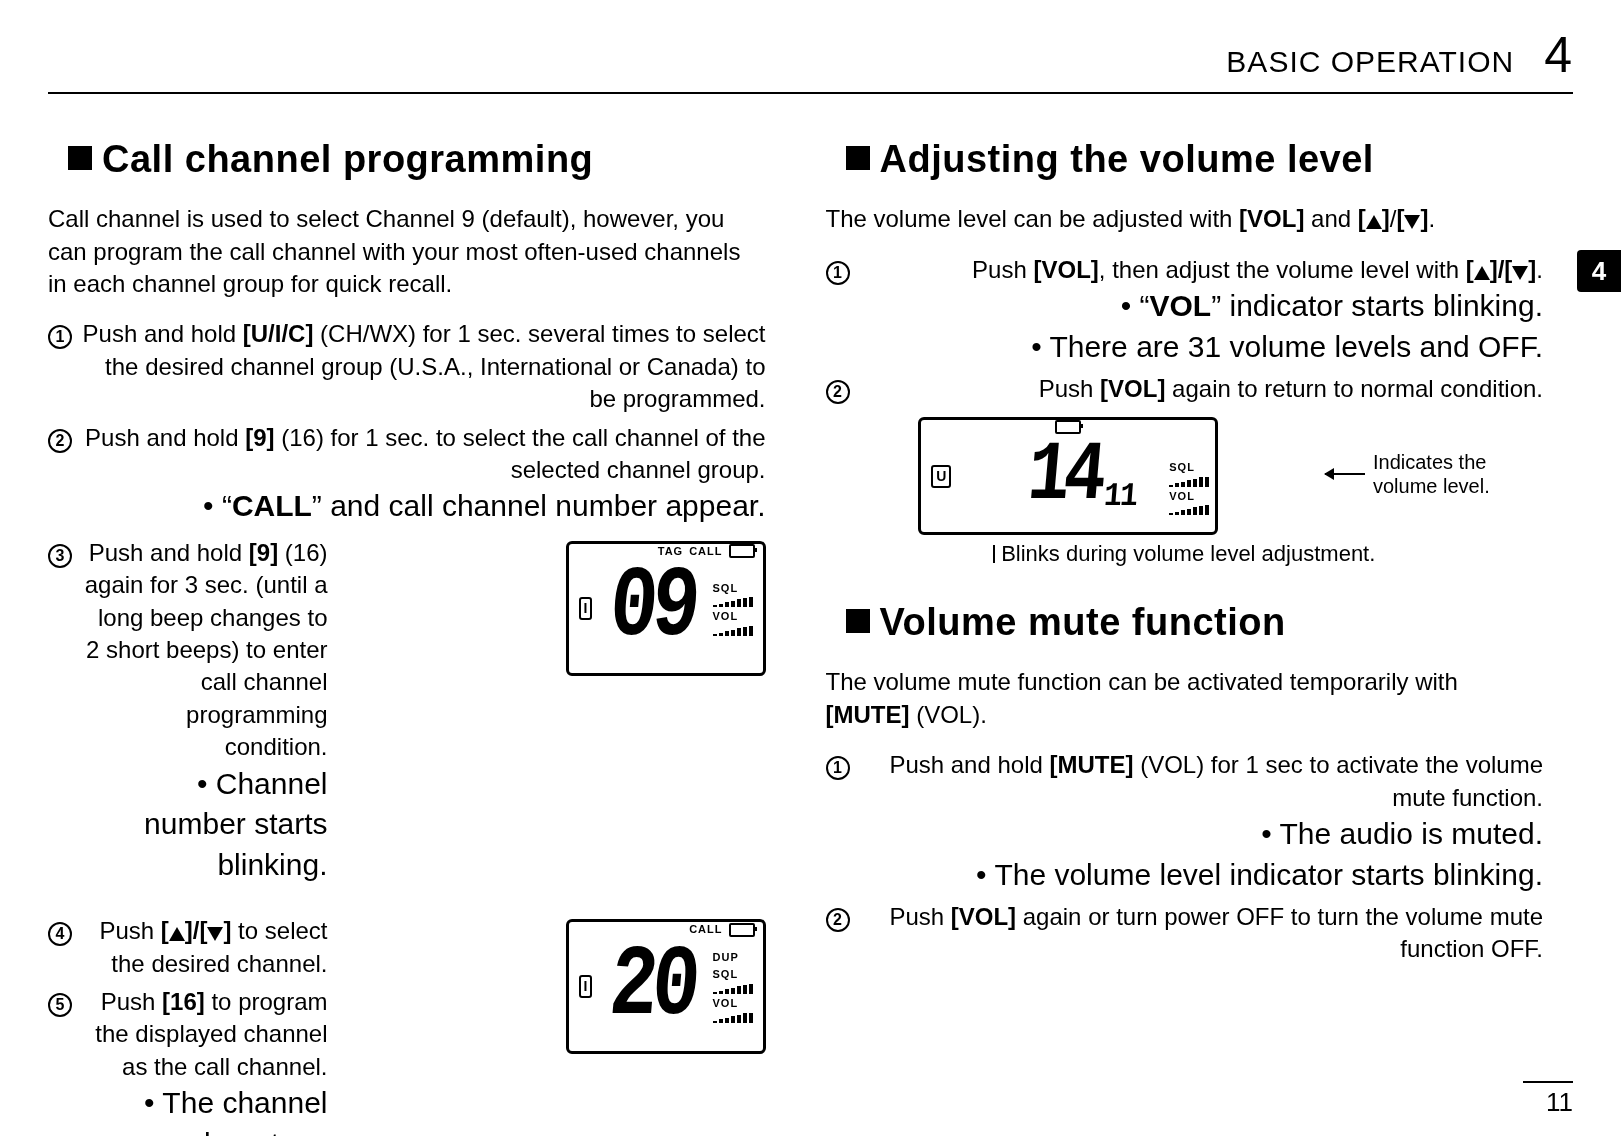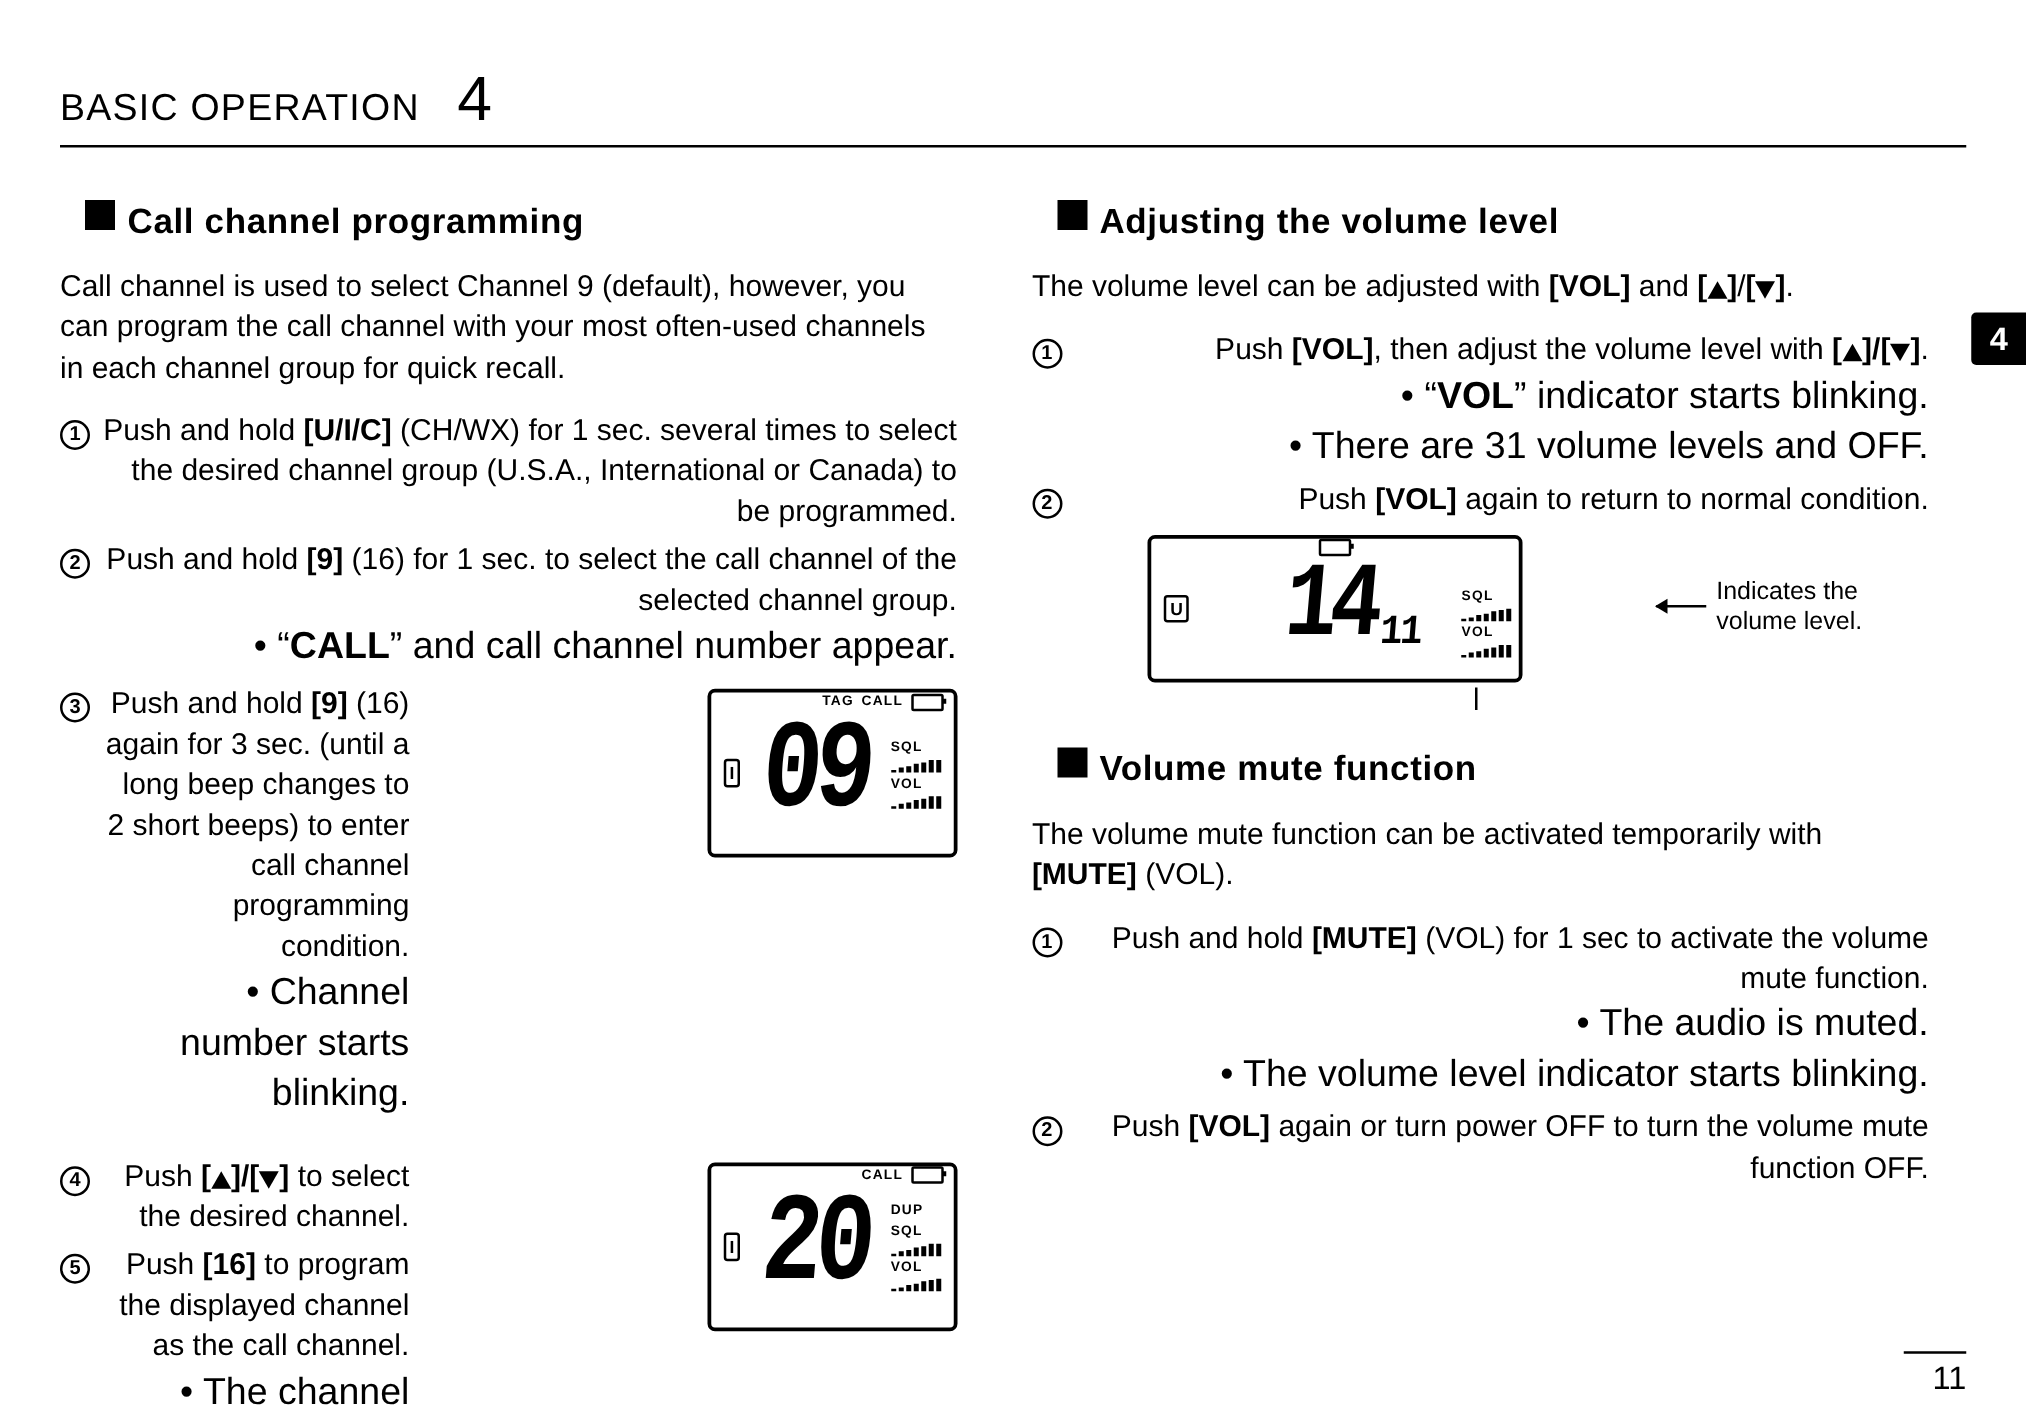--- a/index.html
+++ b/index.html
@@ -11,26 +11,25 @@
   }
   .page {
     width: 1621px;
     height: 1136px;
     position: relative;
     box-sizing: border-box;
     padding: 26px 48px 20px 48px;
   }
   .header {
     display: flex;
-    justify-content: flex-start;
+    justify-content: flex-end;
     align-items: baseline;
     font-size: 30px;
     letter-spacing: 1px;
     margin-bottom: 4px;
-    margin-top: 24px;
   }
   .header .section {
     margin-right: 30px;
   }
   .header .chapter {
     font-size: 50px;
     font-weight: 400;
   }
   .rule {
     height: 2px;
@@ -43,21 +42,21 @@
   }
   .col {
     flex: 1 1 50%;
     font-size: 24px;
     line-height: 1.35;
   }
   .rightcol {
     padding-right: 30px;
   }
   h2 {
-    font-size: 28px;
+    font-size: 38px;
     font-weight: bold;
     margin: 10px 0 18px 0;
     letter-spacing: 0.5px;
     padding-left: 20px;
   }
   .square {
     display: inline-block;
     width: 24px;
     height: 24px;
     background: #000;
@@ -494,20 +493,21 @@
               </div>
             </div>
           </div>
           <div style="display:flex;align-items:center;gap:8px;">
             <span class="arrow"></span>
             <span style="font-size:20px; line-height:1.2; max-width:170px; display:inline-block;">Indicates the volume level.</span>
           </div>
         </div>
         <div class="noteB-wrap">
           <span style="display:inline-block; width:2px; height:18px; background:#000; margin-right:6px;"></span>
+          <span class="noteB">Blinks during volume level adjustment.</span>
         </div>
       </div>
 
       <h2 style="margin-top:28px;">
         <span class="square"></span><span>Volume mute function</span>
       </h2>
 
       <p class="intro">
         <span>The volume mute function can be activated temporarily with </span><span class="key">[MUTE]</span><span> (VOL).</span>
       </p>

